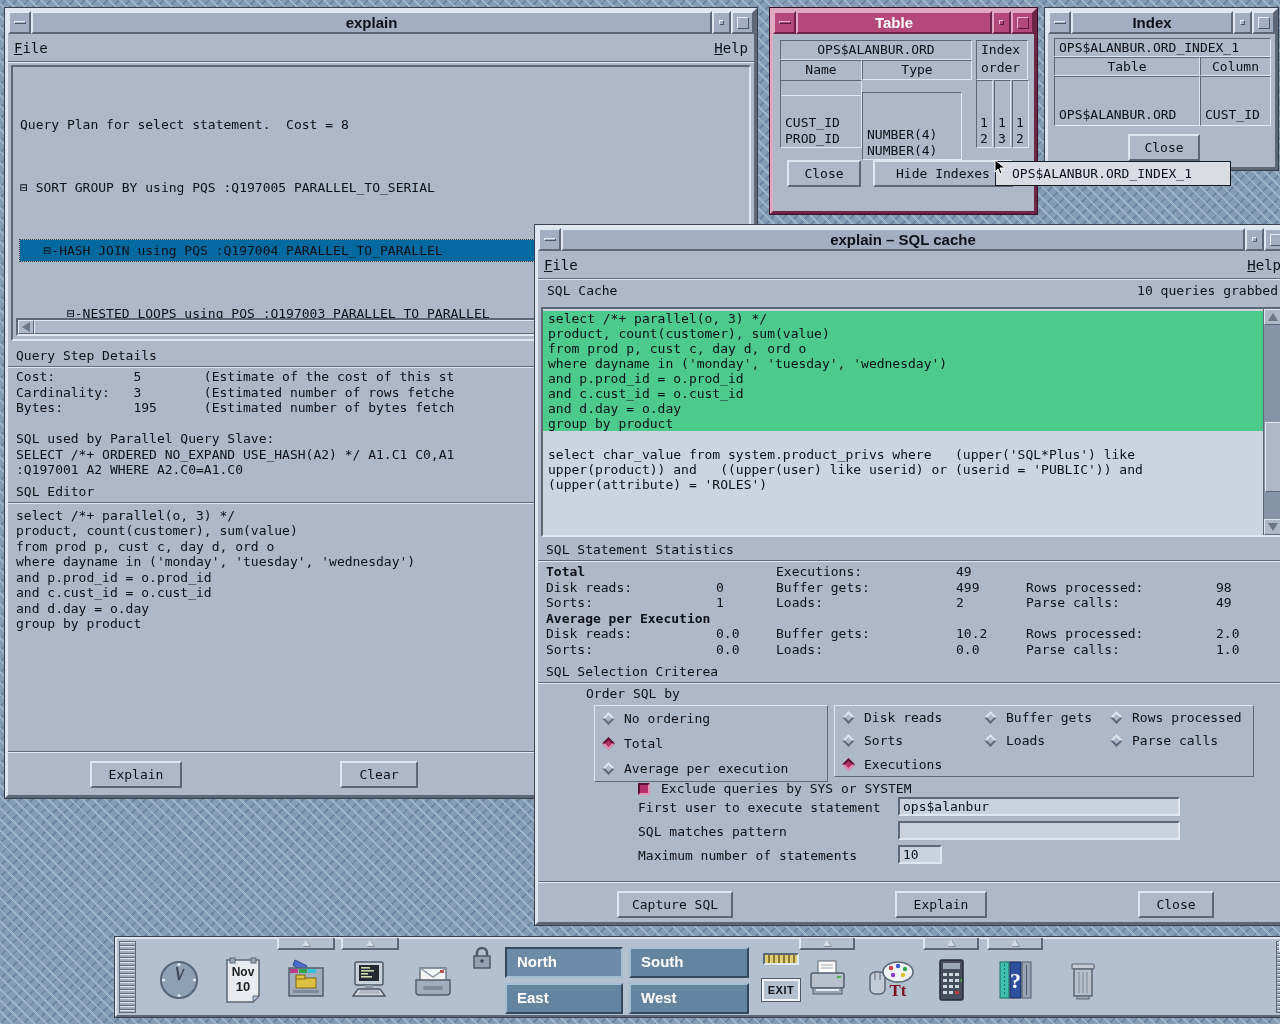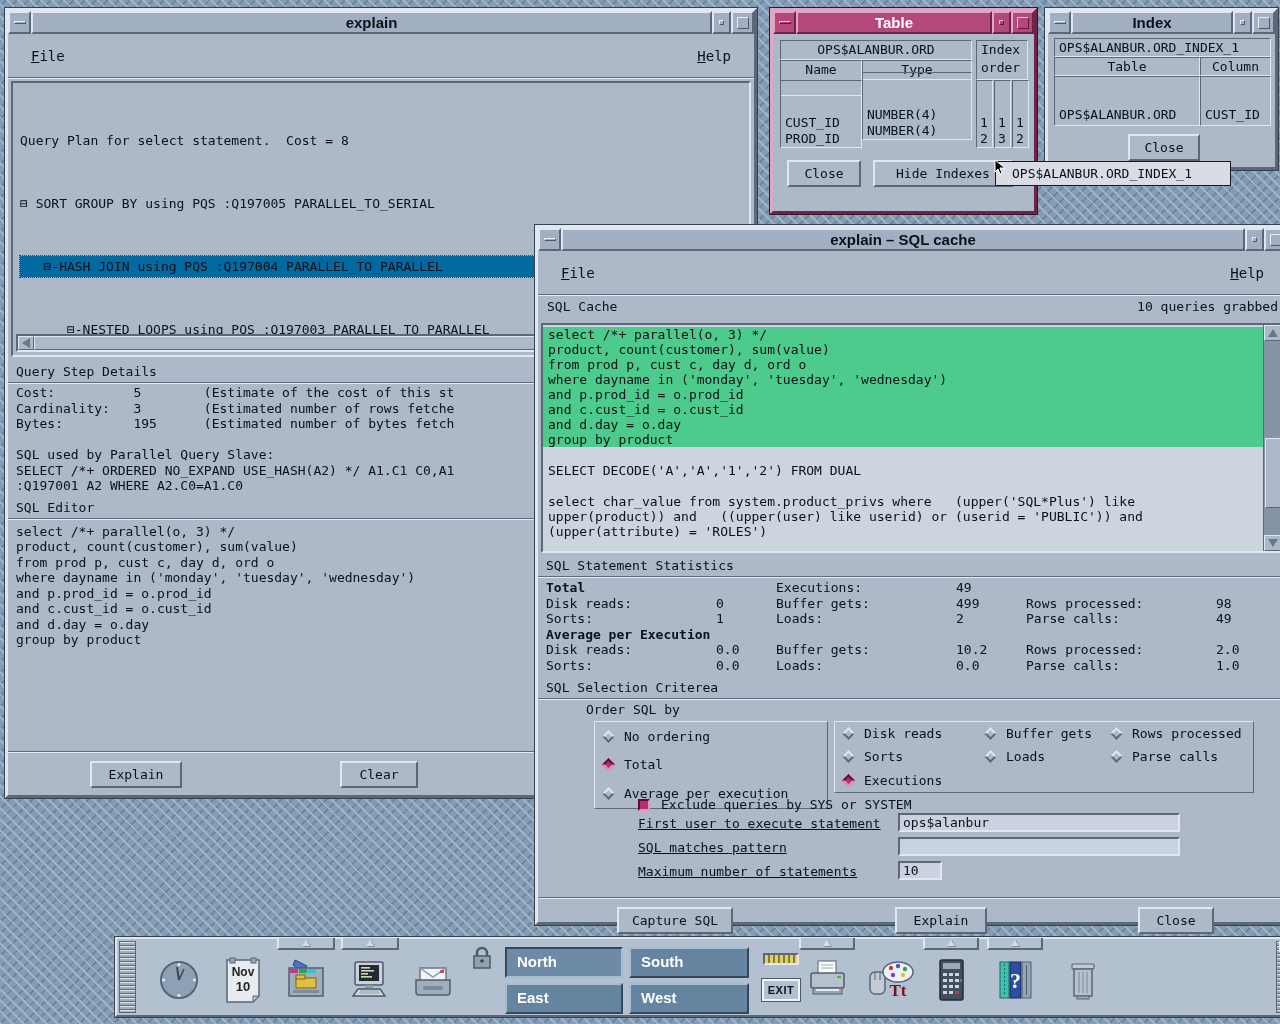--- a/index.html
+++ b/index.html
@@ -30,22 +30,22 @@
            border:2px solid; border-color:#dfe7f2 #5c6878 #5c6878 #dfe7f2;
            font-family:"Liberation Sans",sans-serif; font-weight:bold; font-size:15px; line-height:19px; }
   .glyph-dash{ width:12px; height:3px; background:#a2aec2; border:1px solid; border-color:#e6ecf5 #4e5a6a #4e5a6a #e6ecf5; }
   .glyph-dot{ width:5px; height:5px; background:#a2aec2; border:1px solid; border-color:#e6ecf5 #4e5a6a #4e5a6a #e6ecf5; }
   .glyph-sq{ width:12px; height:12px; background:#a2aec2; border:1px solid; border-color:#e6ecf5 #4e5a6a #4e5a6a #e6ecf5; }
   
   .win.pink{ border-color:#e0a7c3 #6e2448 #6e2448 #e0a7c3; outline-color:#3c1023; }
   .pink .tb-btn,.pink .tb-title{ background:#b5487b; border-color:#e0a7c3 #6e2448 #6e2448 #e0a7c3; color:#fff; }
   .pink .glyph-dash,.pink .glyph-dot,.pink .glyph-sq{ background:#b5487b; border-color:#eebcd4 #5c1b3a #5c1b3a #eebcd4; }
   
-  .menubar{ height:44px; flex:none; display:flex; justify-content:space-between; align-items:center;
-            padding:0 23px; border-bottom:1px solid #5f6b7c; box-shadow:0 1px 0 #e2eaf4; font-size:14px; }
+  .menubar{ height:28px; flex:none; display:flex; justify-content:space-between; align-items:center;
+            padding:0 6px; border-bottom:1px solid #5f6b7c; box-shadow:0 1px 0 #e2eaf4; font-size:14px; }
   .acc{ text-decoration:underline; }
   .sec-h{ flex:none; padding:4px 8px 3px; font-size:13px;
           border-bottom:1px solid #5f6b7c; box-shadow:0 1px 0 #e2eaf4; }
   .pre{ white-space:pre; }
   .btn{ background:#adb8c9; font:13px "DejaVu Sans Mono",monospace; color:#0c1018;
         border:2px solid; border-color:#dfe7f2 #5c6878 #5c6878 #dfe7f2;
         box-shadow:1px 1px 0 #49556600; padding:4px 10px; text-align:center; cursor:default; }
   
   #win-explain{ left:5px; top:8px; width:752px; height:790px; z-index:1; }
   .plan-box{ flex:none; margin:3px; height:276px; position:relative; overflow:hidden;
@@ -75,31 +75,31 @@
   .vtrough{ flex:1; position:relative; }
   .vthumb{ position:absolute; left:1px; right:1px; top:50%; height:36%;
            background:#adb8c9; border:1px solid; border-color:#dfe7f2 #5c6878 #5c6878 #dfe7f2; }
   .stats-grid{ padding:3px 8px; display:grid; font-size:13px;
                grid-template-columns:170px 60px 180px 70px 190px 66px; grid-auto-rows:15.5px; }
   .stats-grid .v{ }
   .stats-grid .b{ font-weight:bold; grid-column:1 / span 2; }
   .crit-body{ position:relative; height:198px; flex:none; font-size:13px; }
   .crit-order{ position:absolute; left:48px; top:3px; }
   .gbox{ position:absolute; border:1px solid; border-color:#dfe7f2 #5c6878 #5c6878 #dfe7f2; }
-  .gbox1{ left:56px; top:22px; width:234px; height:88px; display:flex; flex-direction:column; justify-content:space-around; padding-left:9px; }
+  .gbox1{ left:56px; top:22px; width:234px; height:77px; display:flex; flex-direction:column; justify-content:space-around; padding-left:9px; }
   .gbox2{ left:296px; top:22px; width:420px; height:72px; display:grid;
           grid-template-columns:142px 126px 152px; align-content:space-around; padding-left:9px; }
   .radio-item{ display:flex; align-items:center; gap:11px; height:20px; }
   .radio{ width:9px; height:9px; flex:none; transform:rotate(45deg); background:#adb8c9;
           border:2px solid; border-color:#dfe7f2 #5c6878 #5c6878 #dfe7f2; }
   .radio.sel{ background:#b5306b; border-color:#5a1131 #e394b9 #e394b9 #5a1131; }
   .check{ width:12px; height:12px; flex:none; background:#b5306b;
           border:2px solid; border-color:#5a1131 #e394b9 #e394b9 #5a1131; }
   .crit-check{ position:absolute; left:100px; top:98px; display:flex; align-items:center; gap:11px; }
-  .crit-lab{ position:absolute; left:100px;text-decoration:underline; }
+  .crit-lab{ position:absolute; left:100px; }
   .field{ position:absolute; height:19px; background:#c9d2de; font:13px "DejaVu Sans Mono",monospace;
           border:2px solid; border-color:#5c6878 #dfe7f2 #dfe7f2 #5c6878; padding:0 3px; color:#0c1018; }
   .btn-row2{ flex:1; position:relative; border-top:1px solid #5f6b7c; box-shadow:inset 0 1px 0 #e2eaf4; }
   
   #win-table{ left:770px; top:8px; width:267px; height:206px; z-index:2; }
   .tbl-area{ position:relative; margin:6px 7px 0; height:108px; font-size:13px; }
   .cell{ position:absolute; border:1px solid; border-color:#5c6878 #dfe7f2 #dfe7f2 #5c6878;
          padding:0 4px; line-height:17px; overflow:hidden; white-space:pre; }
   .cell.center{ text-align:center; }
   .colstack div{ line-height:16px; }
@@ -230,21 +230,20 @@
       <div class="list-wrap">
         <div class="list">
           <div class="entry sel">select /*+ parallel(o, 3) */
 product, count(customer), sum(value)
 from prod p, cust c, day d, ord o
 where dayname in ('monday', 'tuesday', 'wednesday')
 and p.prod_id = o.prod_id
 and c.cust_id = o.cust_id
 and d.day = o.day
 group by product</div>
-          <div class="entry">SELECT DECODE('A','A','1','2') FROM DUAL</div>
           <div class="entry">select char_value from system.product_privs where   (upper('SQL*Plus') like
 upper(product)) and   ((upper(user) like userid) or (userid = 'PUBLIC')) and
 (upper(attribute) = 'ROLES')</div>
         </div>
         <div class="vscroll">
           <div class="sb-btn" style="width:100%;height:16px;">
               <span class="tri-up"></span>
             </div>
           <div class="vtrough">
               <div class="vthumb"></div>
@@ -371,21 +370,21 @@
       </div>
       <div class="tbl-area">
         <div class="cell center" style="left:0;top:0;width:192px;height:20px;">OPS$ALANBUR.ORD</div>
         <div class="cell pre" style="left:196px;top:0;width:52px;height:40px;line-height:18px;">Index
 order</div>
         <div class="cell center" style="left:0;top:20px;width:82px;height:36px;">Name</div>
         <div class="cell center" style="left:82px;top:20px;width:110px;height:20px;">Type</div>
         <div class="cell colstack" style="left:0;top:40px;width:82px;height:68px;">
           <div>CUST_ID</div><div>PROD_ID</div><div>DAY</div>
         </div>
-        <div class="cell colstack" style="left:82px;top:32px;width:110px;height:68px;">
+        <div class="cell colstack" style="left:82px;top:52px;width:100px;height:68px;">
           <div>NUMBER(4)</div><div>NUMBER(4)</div><div>DATE</div>
         </div>
         <div class="cell colstack" style="left:196px;top:40px;width:17px;height:68px;padding:0 3px;">
           <div>1</div><div>2</div><div>3</div><div></div>
         </div>
         <div class="cell colstack" style="left:214px;top:40px;width:17px;height:68px;padding:0 3px;">
           <div>1</div><div></div><div>3</div><div>2</div>
         </div>
         <div class="cell colstack" style="left:232px;top:40px;width:17px;height:68px;padding:0 3px;">
           <div></div><div>1</div><div></div><div>2</div>

